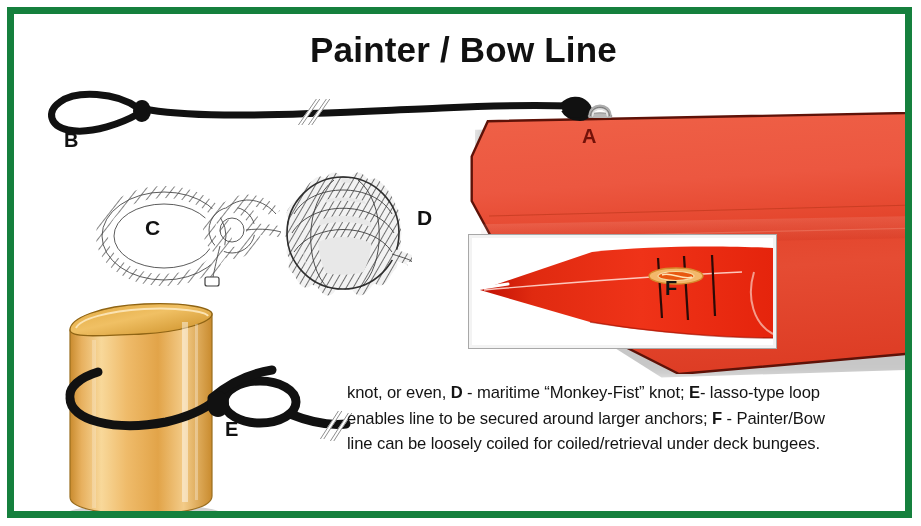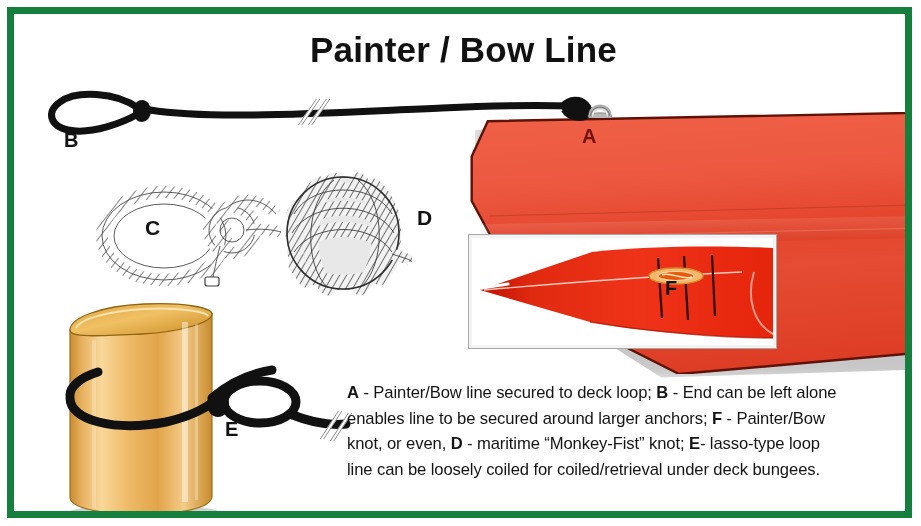--- a/index.html
+++ b/index.html
@@ -362,22 +362,21 @@
         <path d="M190,37 C198,33 212,43 220,39" fill="none" stroke="#ffe2b4" stroke-width="1.4"></path>
 
         <path d="M301,96 C282,86 274,60 282,34" fill="none" stroke="#f7b0a1" stroke-width="2" opacity="0.85"></path>
 
         <path d="M118,84 C180,94 250,100 301,100" fill="none" stroke="#9c1405" stroke-width="1.6" opacity="0.6"></path>
       </svg>
     </div>
     <div id="label-f">F</div>
 
     <div id="caption">
-      <div><b>A</b> - Painter/Bow line secured to deck loop; <b>B</b> - End can be left alone</div>
+      <div>knot, or even, <b>D</b> - maritime “Monkey-Fist” knot; <b>E</b>- lasso-type loop</div>
       <div>enables line to be secured around larger anchors; <b>F</b> - Painter/Bow</div>
-      <div>knot, or even, <b>D</b> - maritime “Monkey-Fist” knot; <b>E</b>- lasso-type loop</div>
       <div>line can be loosely coiled for coiled/retrieval under deck bungees.</div>
     </div>
 
     <div id="watermark">Watson</div>
 
   </div>
 </div>
 
 </body></html>

